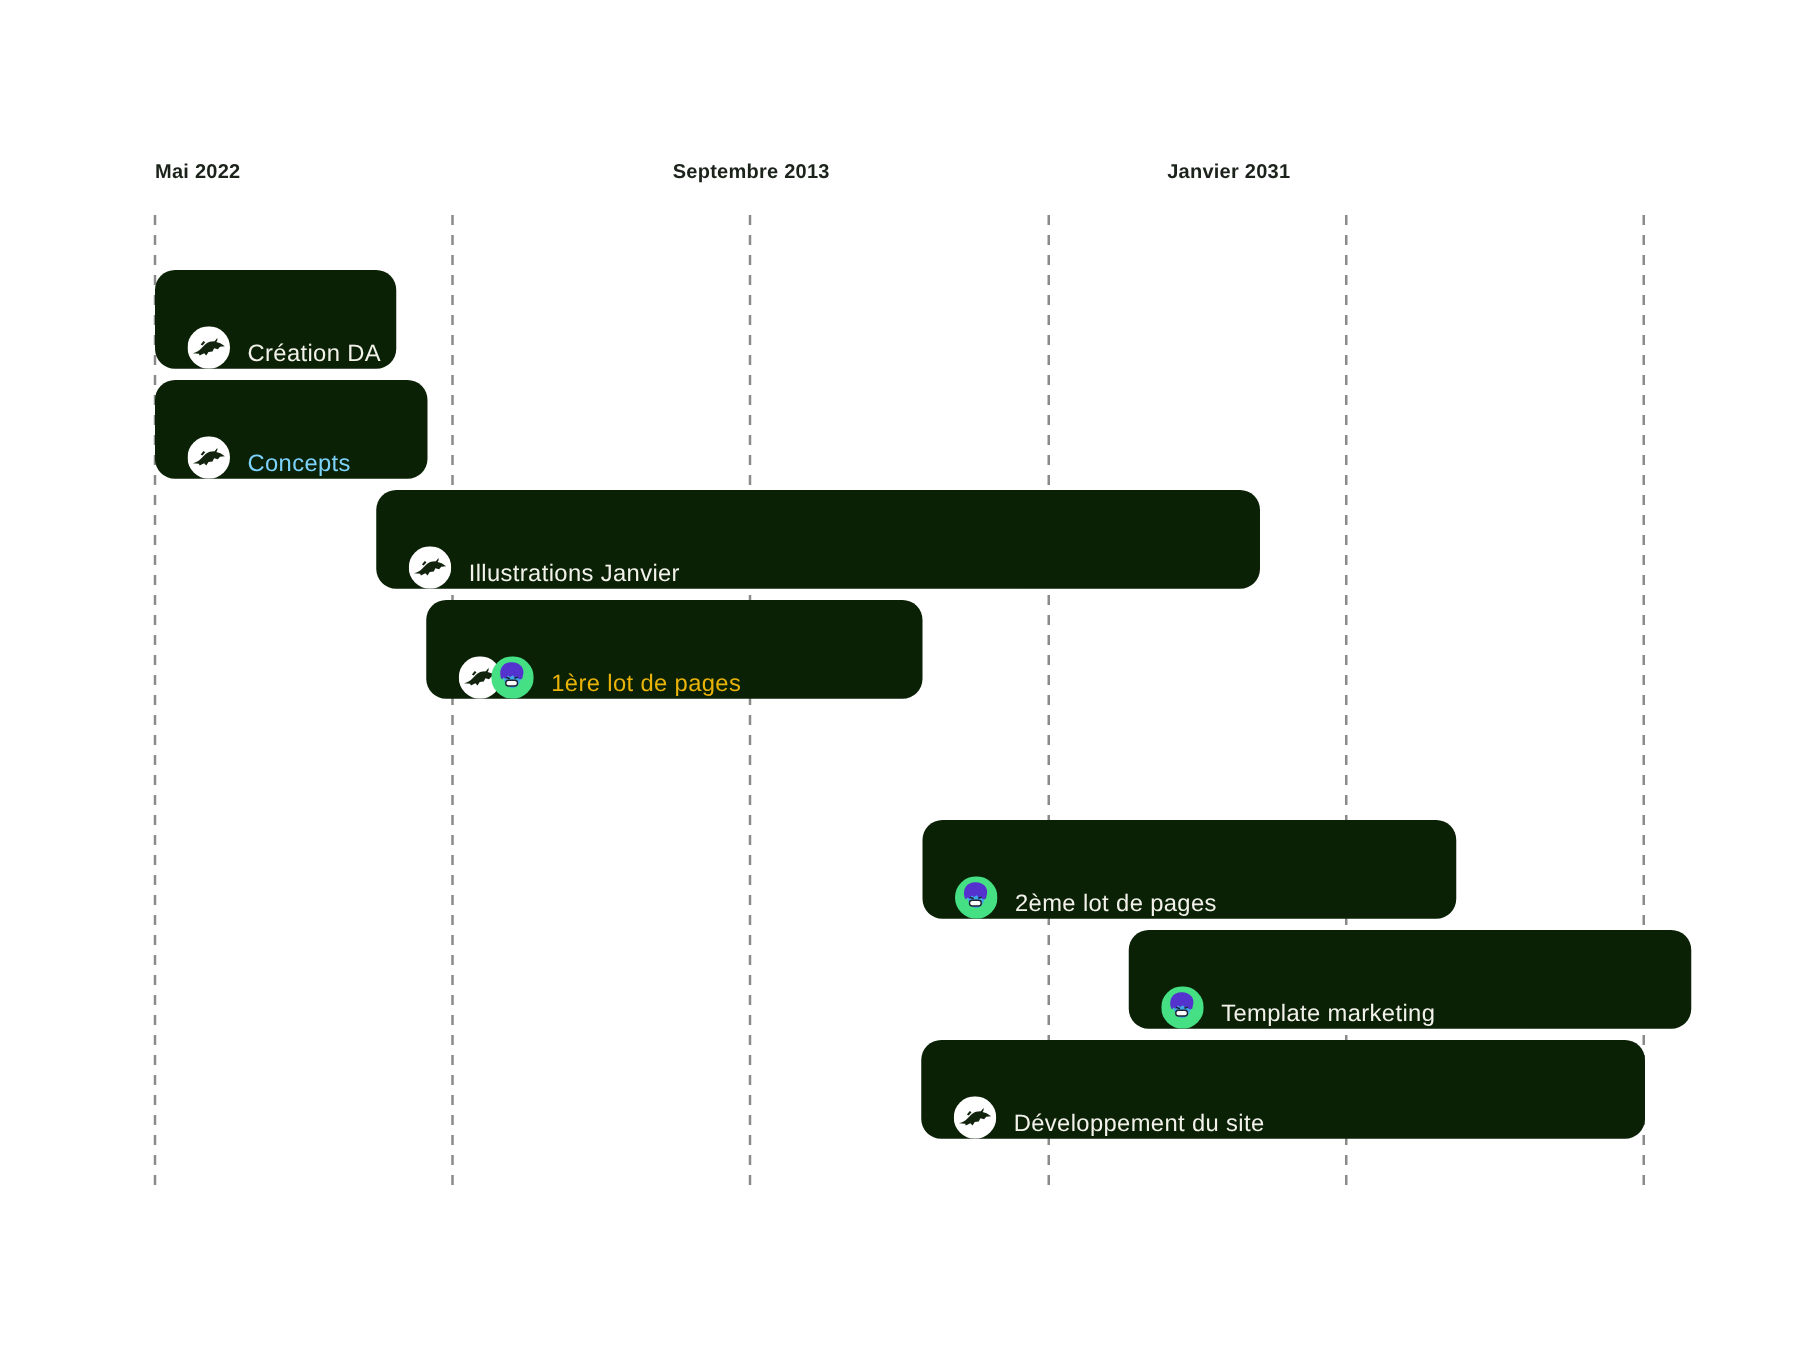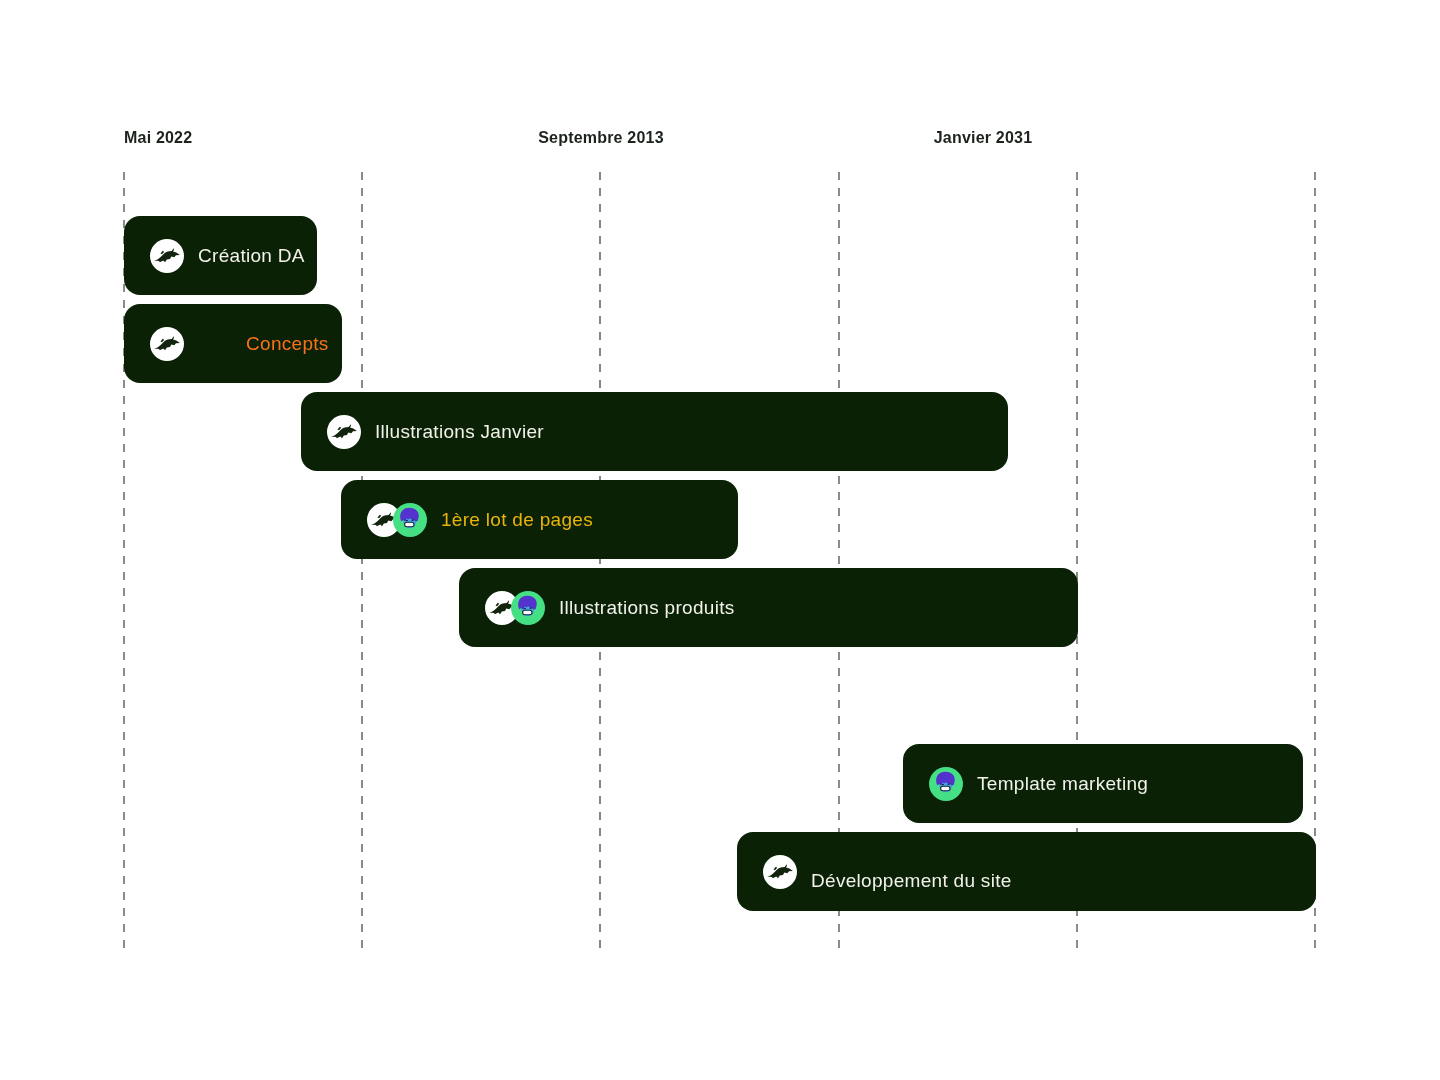--- a/index.html
+++ b/index.html
@@ -24,21 +24,21 @@
   .gridline {
     position: absolute;
     width: 2px;
     background-image: repeating-linear-gradient(to bottom, #8a8a8a 0 8px, transparent 8px 16px);
   }
   .bar {
     position: absolute;
     height: 79px;
     border-radius: 16px;
     display: flex;
-    align-items: center;
+    align-items: flex-end;
     padding-left: 26px;
     box-sizing: border-box;
     cursor: pointer;
   }
   .avatar-stack {
     display: flex;
     align-items: center;
     margin-right: 14px;
   }
   .avatar {
@@ -84,21 +84,21 @@
     <div class="bar" style="left: 124px; top: 304px; width: 218px; background: rgb(10, 33, 6);">
       <span class="avatar-stack">
         <span class="avatar">
           <svg viewBox="0 0 34 34" xmlns="http://www.w3.org/2000/svg">
             <circle cx="17" cy="17" r="17" fill="#ffffff"></circle>
             <path fill="#12240e" d="M4.2 21.6c2.8-.5 4.8-1.9 6.7-3.8l3-3c1.5-1.5 3.4-2.4 5.4-2.6l2.4-.3 2.1-2.6c.3 1.2 0 2.4-.8 3.3l3.3.9 3.6 2.5-3.9.3-1.7 2-3-.7-1.3 2.5-3.2.5-1.8 2.7-1.7-1.8-3.6 1.8-.6-1.4z"></path>
             <path fill="#12240e" d="M10.5 14.5l2.3-2.8 1.4 1-2.2 2.6z"></path>
           </svg>
         </span>
       </span>
-      <span class="bar-label" style="color: #f97316; margin-left: 48px;">Concepts</span>
+      <span class="bar-label" style="color: #7dd3fc;">Concepts</span>
     </div>
     <div class="bar" style="left: 301px; top: 392px; width: 707px; background: rgb(10, 33, 6);">
       <span class="avatar-stack">
         <span class="avatar">
           <svg viewBox="0 0 34 34" xmlns="http://www.w3.org/2000/svg">
             <circle cx="17" cy="17" r="17" fill="#ffffff"></circle>
             <path fill="#12240e" d="M4.2 21.6c2.8-.5 4.8-1.9 6.7-3.8l3-3c1.5-1.5 3.4-2.4 5.4-2.6l2.4-.3 2.1-2.6c.3 1.2 0 2.4-.8 3.3l3.3.9 3.6 2.5-3.9.3-1.7 2-3-.7-1.3 2.5-3.2.5-1.8 2.7-1.7-1.8-3.6 1.8-.6-1.4z"></path>
             <path fill="#12240e" d="M10.5 14.5l2.3-2.8 1.4 1-2.2 2.6z"></path>
           </svg>
         </span>
@@ -119,42 +119,35 @@
             <circle cx="17" cy="17" r="17" fill="#45e084"></circle>
             <path d="M10 17c-.3-4.5 2.7-7.5 7-7.5 4.2 0 7 2.8 6.7 7-.2 4.8-3 8.8-6.9 8.8-3.7 0-6.5-3.6-6.8-8.3z" fill="#3fa8e8"></path>
             <path d="M7.8 17.5C5.6 10 9.6 4.6 16.6 4.8c6.2.2 10 4.3 9 9.4l-.8 3.6c-1.1.9-2.6 1-3.3-.2l-1-1.7-1.5 1.2-1.6-1.9-2.3 1.4-1.8-1.2-1.5 2.5-2.2-.9-.6 1.6z" fill="#5432cd"></path>
             <rect x="11.6" y="19.2" width="9.4" height="4.6" rx="2.2" fill="#ffffff" stroke="#1c2333" stroke-width="1.1"></rect>
             <path d="M12.3 17l2.2.8M19 17.4l2-.6" stroke="#1c2333" stroke-width="1.1" stroke-linecap="round"></path>
           </svg>
         </span>
       </span>
       <span class="bar-label" style="color: #eab308;">1ère lot de pages</span>
     </div>
-    <div class="bar" style="left: 459px; top: 568px; width: 619px; background: rgb(10, 33, 6);">
+    <div class="bar" style="left: 738px; top: 656px; width: 427px; background: rgb(10, 33, 6);">
       <span class="avatar-stack">
-        <span class="avatar">
-          <svg viewBox="0 0 34 34" xmlns="http://www.w3.org/2000/svg">
-            <circle cx="17" cy="17" r="17" fill="#ffffff"></circle>
-            <path fill="#12240e" d="M4.2 21.6c2.8-.5 4.8-1.9 6.7-3.8l3-3c1.5-1.5 3.4-2.4 5.4-2.6l2.4-.3 2.1-2.6c.3 1.2 0 2.4-.8 3.3l3.3.9 3.6 2.5-3.9.3-1.7 2-3-.7-1.3 2.5-3.2.5-1.8 2.7-1.7-1.8-3.6 1.8-.6-1.4z"></path>
-            <path fill="#12240e" d="M10.5 14.5l2.3-2.8 1.4 1-2.2 2.6z"></path>
-          </svg>
-        </span>
         <span class="avatar">
           <svg viewBox="0 0 34 34" xmlns="http://www.w3.org/2000/svg">
             <circle cx="17" cy="17" r="17" fill="#45e084"></circle>
             <path d="M10 17c-.3-4.5 2.7-7.5 7-7.5 4.2 0 7 2.8 6.7 7-.2 4.8-3 8.8-6.9 8.8-3.7 0-6.5-3.6-6.8-8.3z" fill="#3fa8e8"></path>
             <path d="M7.8 17.5C5.6 10 9.6 4.6 16.6 4.8c6.2.2 10 4.3 9 9.4l-.8 3.6c-1.1.9-2.6 1-3.3-.2l-1-1.7-1.5 1.2-1.6-1.9-2.3 1.4-1.8-1.2-1.5 2.5-2.2-.9-.6 1.6z" fill="#5432cd"></path>
             <rect x="11.6" y="19.2" width="9.4" height="4.6" rx="2.2" fill="#ffffff" stroke="#1c2333" stroke-width="1.1"></rect>
             <path d="M12.3 17l2.2.8M19 17.4l2-.6" stroke="#1c2333" stroke-width="1.1" stroke-linecap="round"></path>
           </svg>
         </span>
       </span>
-      <span class="bar-label" style="color: rgb(242, 241, 234);">Illustrations produits</span>
+      <span class="bar-label" style="color: rgb(242, 241, 234);">2ème lot de pages</span>
     </div>
-    <div class="bar" style="left: 903px; top: 744px; width: 400px; background: rgb(10, 33, 6);">
+    <div class="bar" style="left: 903px; top: 744px; width: 450px; background: rgb(10, 33, 6);">
       <span class="avatar-stack">
         <span class="avatar">
           <svg viewBox="0 0 34 34" xmlns="http://www.w3.org/2000/svg">
             <circle cx="17" cy="17" r="17" fill="#45e084"></circle>
             <path d="M10 17c-.3-4.5 2.7-7.5 7-7.5 4.2 0 7 2.8 6.7 7-.2 4.8-3 8.8-6.9 8.8-3.7 0-6.5-3.6-6.8-8.3z" fill="#3fa8e8"></path>
             <path d="M7.8 17.5C5.6 10 9.6 4.6 16.6 4.8c6.2.2 10 4.3 9 9.4l-.8 3.6c-1.1.9-2.6 1-3.3-.2l-1-1.7-1.5 1.2-1.6-1.9-2.3 1.4-1.8-1.2-1.5 2.5-2.2-.9-.6 1.6z" fill="#5432cd"></path>
             <rect x="11.6" y="19.2" width="9.4" height="4.6" rx="2.2" fill="#ffffff" stroke="#1c2333" stroke-width="1.1"></rect>
             <path d="M12.3 17l2.2.8M19 17.4l2-.6" stroke="#1c2333" stroke-width="1.1" stroke-linecap="round"></path>
           </svg>
         </span>

